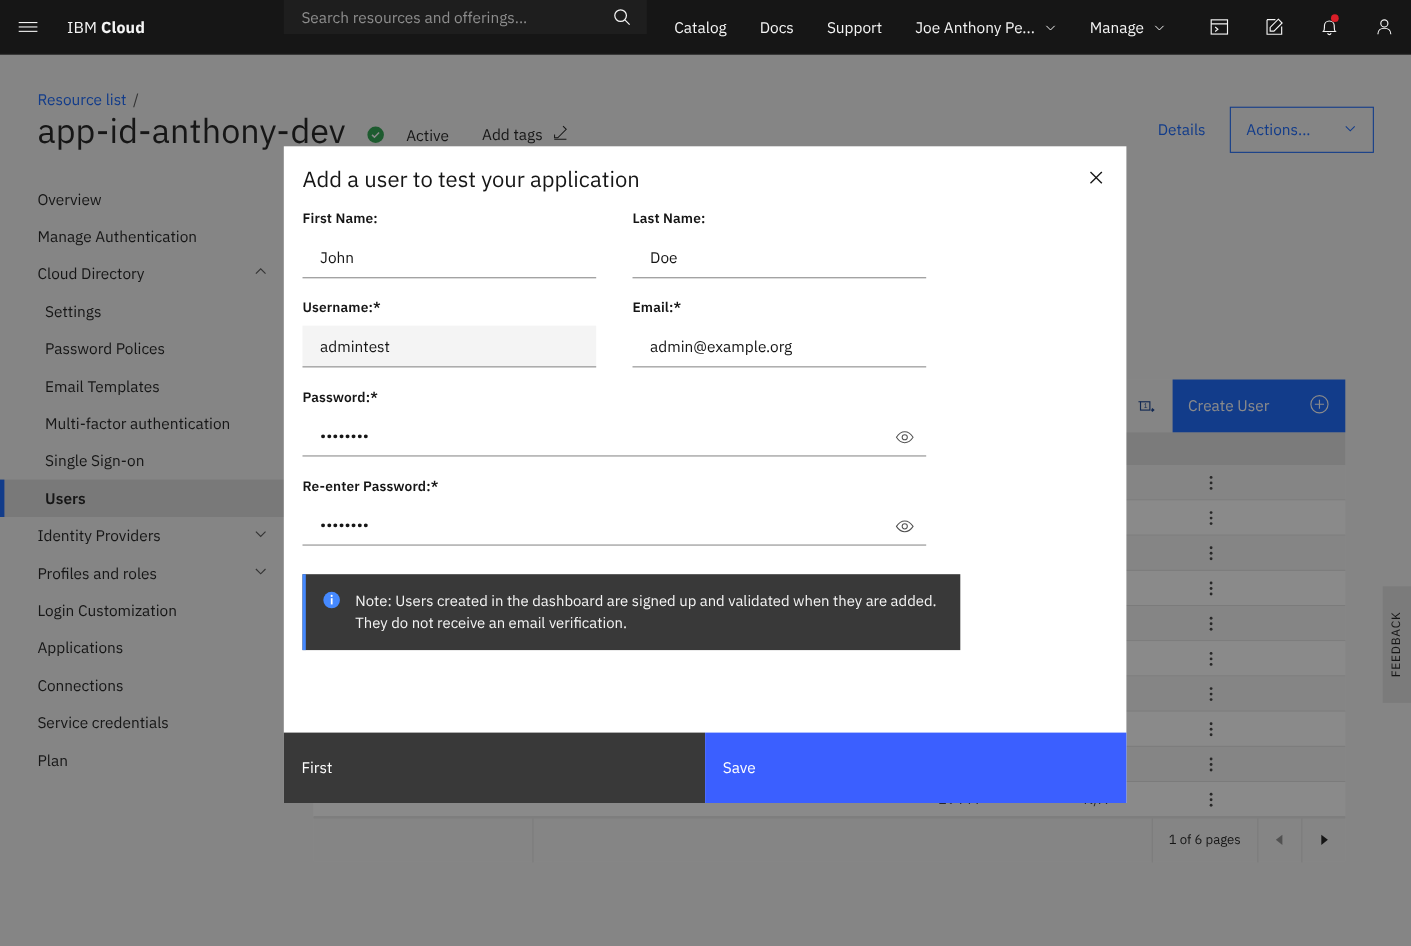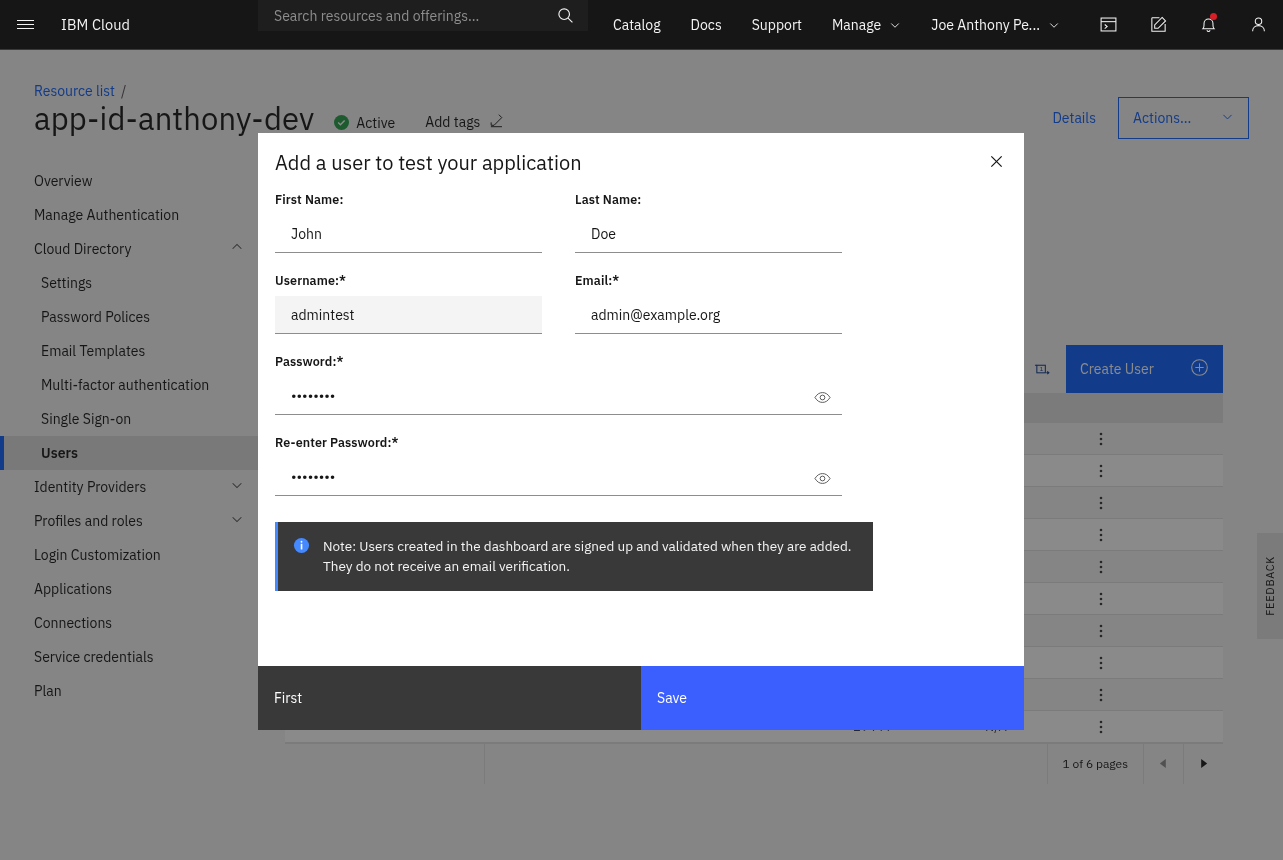--- a/index.html
+++ b/index.html
@@ -19,21 +19,21 @@
   }
   .hamburger {
     width: 50px; height: 49px; display: flex; align-items: center;
     justify-content: center; cursor: pointer;
   }
   .hamburger span { display: block; width: 17px; height: 1.5px; background: #f4f4f4; margin: 2.5px 0; }
   .brand {
     color: #f4f4f4; font-size: 14.5px; padding-left: 11px; letter-spacing: .1px;
     white-space: nowrap;
   }
-  .brand b { font-weight: 400; }
+  .brand b { font-weight: 700; }
   .navsearch {
     position: absolute; left: 258px; top: 0; width: 330px; height: 31px;
     background: #1e1e1e; display: flex; align-items: center; cursor: text;
   }
   .navsearch .ph {
     color: #8d8d8d; font-size: 14px; padding-left: 16px; flex: 1;
     white-space: nowrap; overflow: hidden;
   }
   .navsearch .searchico { width: 46px; display: flex; justify-content: center; }
   .navlinks { position: absolute; left: 598px; top: 0; height: 49px; display: flex; align-items: center; }
@@ -53,21 +53,21 @@
   .page { position: absolute; top: 50px; left: 0; width: 1283px; height: 810px; background: #f4f4f4; }
 
   .breadcrumbbar { position: absolute; top: 30px; left: 34px; }
   .bc-link { color: #0f62fe; font-size: 14px; cursor: pointer; text-align: right; }
   .bc-sep { color: #525252; font-size: 14px; margin: 0 6px; }
 
   .titlerow { position: absolute; top: 48px; left: 34px; display: flex; align-items: baseline; }
   .pagetitle { font-size: 31px; font-weight: 400; color: #161616; letter-spacing: .1px; white-space: nowrap; }
   .statuswrap { display: flex; align-items: center; margin-left: 20px; position: relative; top: -3px; }
   .statusdot-ok { width: 15px; height: 15px; border-radius: 50%; background: #24a148; display: inline-flex; align-items: center; justify-content: center; }
-  .statuswrap .lbl { font-size: 14px; color: #161616; margin-left: 7px; }
+  .statuswrap .lbl { font-size: 14px; color: #161616; margin-left: 20px; }
   .addtags { margin-left: 30px; font-size: 14px; color: #161616; display: flex; align-items: center; cursor: pointer; position: relative; top: -3px; }
   .addtags .pen { margin-left: 9px; }
 
   .topactions { position: absolute; top: 47px; right: 34px; display: flex; align-items: center; }
   .detailslink { color: #0f62fe; font-size: 14px; cursor: pointer; margin-right: 22px; }
   .actionsbtn {
     width: 131px; height: 42px; border: 1px solid #0f62fe; color: #0f62fe;
     font-size: 14px; display: flex; align-items: center; justify-content: space-between;
     padding: 0 14px; cursor: pointer; background: transparent;
   }
@@ -457,29 +457,29 @@
       <div class="navlink">
         <span>Catalog</span>
       </div>
       <div class="navlink">
         <span>Docs</span>
       </div>
       <div class="navlink">
         <span>Support</span>
       </div>
       <div class="navlink">
-        <span>Manage</span>
+        <span>Joe Anthony Pe...</span>
         <span class="chev">
           <svg width="12" height="12" viewBox="0 0 16 16">
             <path d="M3 6 L8 11 L13 6" stroke="#f4f4f4" stroke-width="1.2" fill="none"></path>
           </svg>
         </span>
       </div>
       <div class="navlink">
-        <span>Joe Anthony Pe...</span>
+        <span>Manage</span>
         <span class="chev">
           <svg width="12" height="12" viewBox="0 0 16 16">
             <path d="M3 6 L8 11 L13 6" stroke="#f4f4f4" stroke-width="1.2" fill="none"></path>
           </svg>
         </span>
       </div>
     </div>
 
   <div class="navicons">
     <div class="naviconbtn">

